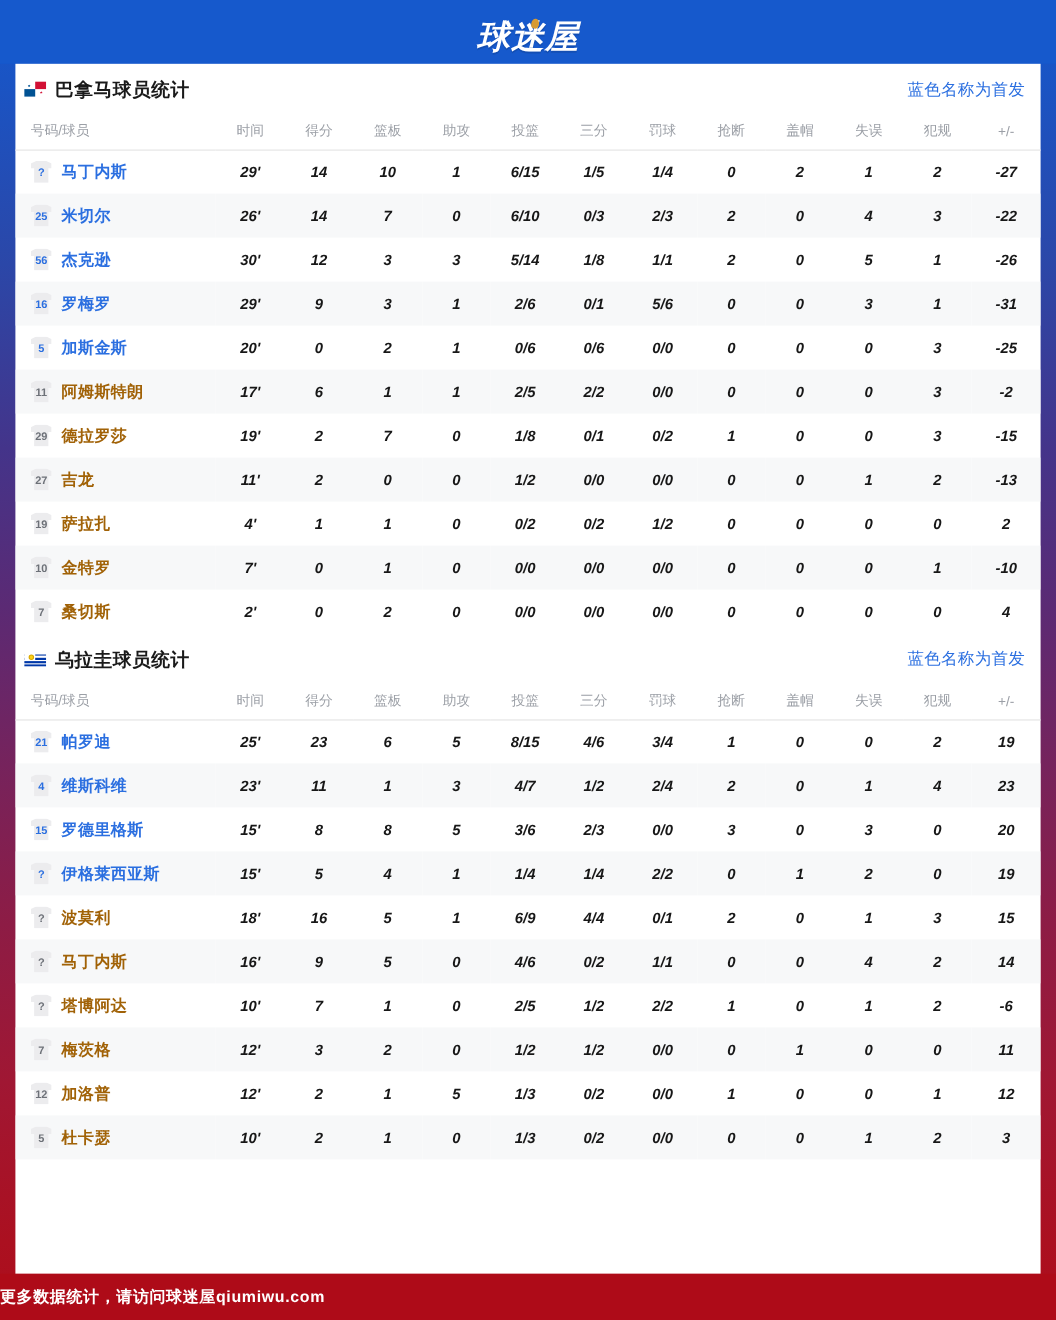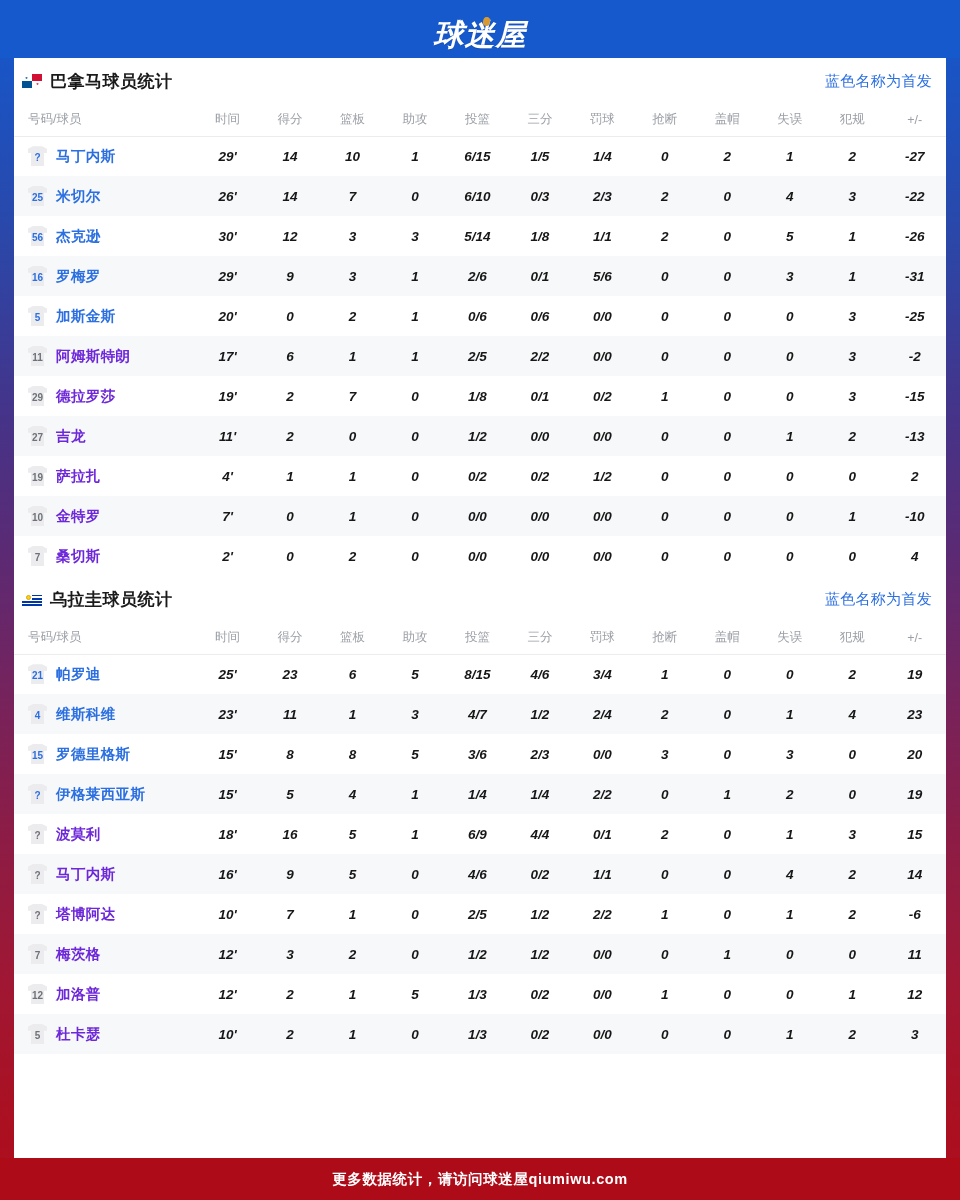--- a/index.html
+++ b/index.html
@@ -146,31 +146,31 @@
     display: flex; align-items: center; justify-content: center;
     font-size: 10px; font-style: normal; font-weight: 600;
     color: #6d7178;
     clip-path: polygon(0% 12%, 26% 0%, 74% 0%, 100% 12%, 100% 34%, 84% 34%, 84% 100%, 16% 100%, 16% 34%, 0% 34%);
     padding-top: 3px;
     line-height: 1;
   }
   .jersey.starter { color: #2b6fe0; }
   .pname {
     font-size: 14.5px; font-style: normal; font-weight: 700;
-    color: #6d28d9; letter-spacing: 0.4px;
+    color: #a16207; letter-spacing: 0.4px;
   }
   .pname.starter { color: #2b6fe0; }
 
   
   .footer {
     position: absolute;
     left: 0; right: 0; bottom: 0;
     height: 42px;
     background: #ae0b18;
-    display: flex; align-items: center; justify-content: center; margin-top: 40px;
+    display: flex; align-items: center;  margin-top: 40px;
   }
   .footer-text {
     color: #ffffff;
     font-size: 14.5px;
     font-weight: 700;
     letter-spacing: 0.6px;
   }
 </style>
 </head>
 <body>

